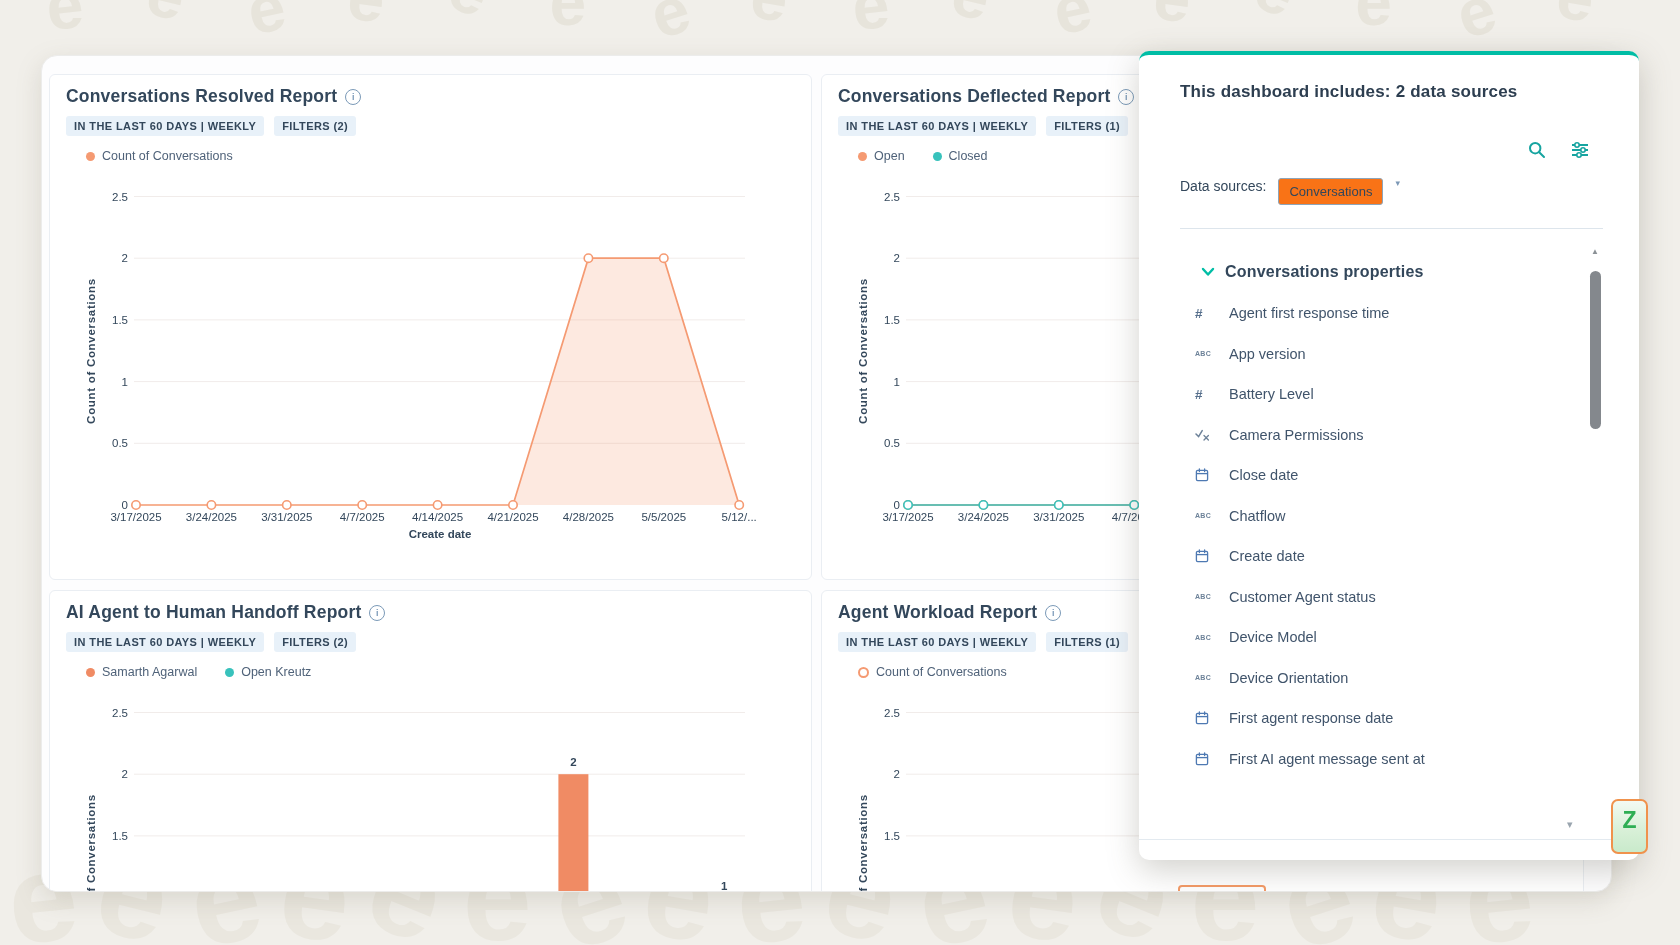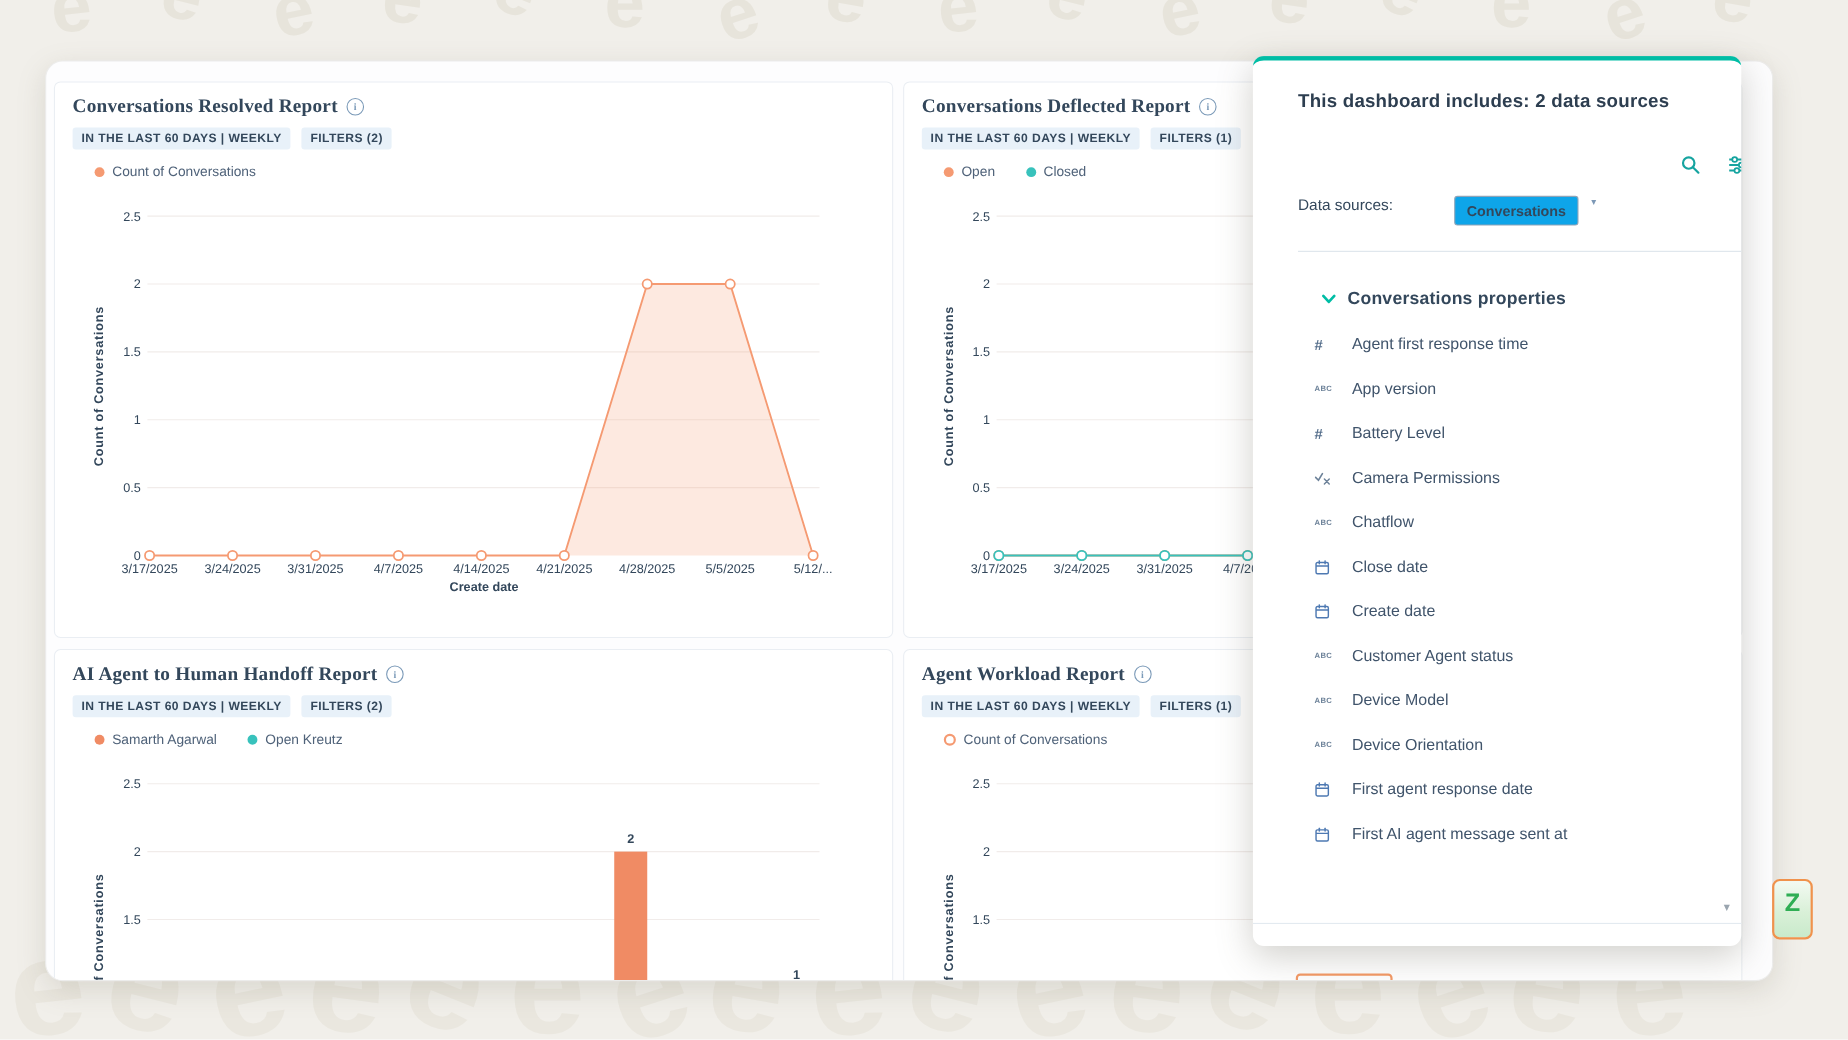--- a/index.html
+++ b/index.html
@@ -14,49 +14,49 @@
   .wm.bot{top:826px;font-size:124px;color:#eae7df;letter-spacing:22px;padding-left:8px;}
   
   .board{
     position:absolute;left:41px;top:55px;width:1569px;height:835px;
     background:#fdfdfe;border:1px solid #ececeb;border-radius:16px;overflow:hidden;
     box-shadow:0 8px 26px rgba(125,118,100,.20);z-index:1;
   }
   .card{position:absolute;width:761px;height:504px;background:#fff;border:1px solid #eaeef3;border-radius:6px;}
   #card0{left:7px;top:18px;}  #card1{left:779px;top:18px;}
   #card2{left:7px;top:534px;} #card3{left:779px;top:534px;}
-  .card h2{position:absolute;left:16px;top:11px;margin:0;font-size:17.5px;font-weight:700;color:#33475b;letter-spacing:.2px;display:flex;align-items:center;gap:8px;white-space:nowrap;font-family:Liberation Serif, serif;}
+  .card h2{position:absolute;left:16px;top:11px;margin:0;font-size:17.5px;font-weight:700;color:#33475b;letter-spacing:.2px;display:flex;align-items:center;gap:8px;white-space:nowrap;}
   .info{width:14px;height:14px;border:1.4px solid #7b9ab8;border-radius:50%;color:#7b9ab8;font-size:9px;font-weight:700;display:inline-flex;align-items:center;justify-content:center;flex:none;}
   .badges{position:absolute;left:16px;top:41px;display:flex;gap:10px;}
   .badge{background:#e8f1f9;color:#33475b;font-size:11px;font-weight:700;letter-spacing:.4px;padding:4px 8px;border-radius:3px;white-space:nowrap;}
   .legend{position:absolute;left:36px;top:74px;display:flex;gap:28px;font-size:12.5px;color:#4f6279;align-items:center;}
   .lg{display:flex;align-items:center;gap:7px;}
   .lg .dot{width:9px;height:9px;border-radius:50%;flex:none;}
   .lg .ring{width:7px;height:7px;border-radius:50%;border:2px solid;background:#fff;flex:none;}
   svg.chart{position:absolute;left:0;top:0;}
   svg.chart text{font-family:"Liberation Sans",sans-serif;}
   .grid{stroke:#f1ecea;stroke-width:1;}
   text.tick{font-size:11.5px;fill:#33475b;}
   text.vlab{font-size:11.5px;font-weight:700;fill:#33475b;}
   .ylab{position:absolute;left:41px;top:276px;transform:translate(-50%,-50%) rotate(-90deg);font-size:11.5px;font-weight:700;color:#33475b;letter-spacing:.7px;white-space:nowrap;}
   .xlab{position:absolute;left:390px;top:453px;transform:translateX(-50%);font-size:11.5px;font-weight:700;color:#33475b;}
   .sliver-btn{position:absolute;left:1136px;top:829px;width:84px;height:30px;border:2px solid #f49a66;border-radius:4px;background:#fff;}
   
   .panel{
-    position:absolute;left:1139px;top:51px;width:444px;height:809px;background:#fff;
+    position:absolute;left:1139px;top:51px;width:500px;height:809px;background:#fff;
     border-radius:10px;border-top:4px solid #00bda5;box-sizing:border-box;overflow:hidden;
     box-shadow:0 10px 32px rgba(95,90,75,.28);z-index:5;
   }
   .panel h1{position:absolute;left:41px;top:27px;margin:0;font-size:17px;font-weight:700;color:#2d3e50;letter-spacing:.2px;}
   .search{position:absolute;left:41px;top:77px;width:373px;height:35px;border:1px solid #cbd6e2;border-radius:3px;background:#fdfeff;box-sizing:border-box;padding:0 38px 0 12px;font-size:15px;color:#33475b;font-family:"Liberation Sans",sans-serif;}
   .search::placeholder{color:#9fb1c4;}
   .search-icon{position:absolute;left:388px;top:85px;}
   .sliders-icon{position:absolute;left:431px;top:85px;cursor:pointer;}
   .ds-row{position:absolute;left:41px;top:123px;display:flex;align-items:flex-start;gap:12px;font-size:14px;color:#33475b;}
-  .chip{border:1px solid #8ea4b8;background:#0ea5e9;border-radius:3px;padding:5px 10px;font-size:13px;font-weight:700;color:#33475b;cursor:pointer;margin-left:44px;}
+  .chip{border:1px solid #8ea4b8;background:#f97316;border-radius:3px;padding:5px 10px;font-size:13px;font-weight:400;color:#33475b;cursor:pointer;}
   .chip-caret{color:#7c98b6;font-size:9px;}
   .divider{position:absolute;left:41px;top:173px;width:423px;border-top:1px solid #dde5ec;}
   .sec-head{position:absolute;left:62px;top:208px;display:flex;align-items:center;gap:10px;cursor:pointer;}
   .sec-head b{font-size:16px;color:#33475b;letter-spacing:.2px;}
   .props{position:absolute;left:0;top:238px;margin:0;padding:0;list-style:none;width:480px;}
   .prop{height:40.5px;display:flex;align-items:center;padding-left:56px;cursor:pointer;}
   .picon{width:34px;display:flex;align-items:center;color:#5d7693;flex:none;}
   .ic-num{font-size:13.5px;font-weight:700;color:#566f8c;}
   .ic-abc{font-size:7px;font-weight:700;color:#6d8299;letter-spacing:.3px;}
   .plabel{font-size:14.5px;color:#40546b;}
@@ -357,37 +357,37 @@
           <svg width="15" height="12" viewBox="0 0 15 12">
             <path d="M1 5 L3.6 7.6 L7.2 1.6" fill="none" stroke="#6d8299" stroke-width="1.5" stroke-linecap="round"></path>
             <path d="M9 6.5 L13.4 11 M13.4 6.5 L9 11" stroke="#6d8299" stroke-width="1.3" stroke-linecap="round"></path>
           </svg>
         </span>
     <span class="plabel">Camera Permissions</span>
   </li>
 
   <li class="prop">
     <span class="picon">
-          <span class="ic-abc">ABC</span>
-        </span>
-    <span class="plabel">Chatflow</span>
-  </li>
-
-  <li class="prop">
-    <span class="picon">
           <svg width="14" height="14" viewBox="0 0 16 16">
             <rect x="1.6" y="2.8" width="12.8" height="11.6" rx="1.5" fill="none" stroke="#4e79b2" stroke-width="1.5"></rect>
             <line x1="1.6" y1="6.4" x2="14.4" y2="6.4" stroke="#4e79b2" stroke-width="1.5"></line>
             <line x1="5" y1="1" x2="5" y2="4" stroke="#4e79b2" stroke-width="1.5" stroke-linecap="round"></line>
             <line x1="11" y1="1" x2="11" y2="4" stroke="#4e79b2" stroke-width="1.5" stroke-linecap="round"></line>
           </svg>
         </span>
     <span class="plabel">Close date</span>
   </li>
 
+  <li class="prop">
+    <span class="picon">
+          <span class="ic-abc">ABC</span>
+        </span>
+    <span class="plabel">Chatflow</span>
+  </li>
+
 
   <li class="prop">
     <span class="picon">
           <svg width="14" height="14" viewBox="0 0 16 16">
             <rect x="1.6" y="2.8" width="12.8" height="11.6" rx="1.5" fill="none" stroke="#4e79b2" stroke-width="1.5"></rect>
             <line x1="1.6" y1="6.4" x2="14.4" y2="6.4" stroke="#4e79b2" stroke-width="1.5"></line>
             <line x1="5" y1="1" x2="5" y2="4" stroke="#4e79b2" stroke-width="1.5" stroke-linecap="round"></line>
             <line x1="11" y1="1" x2="11" y2="4" stroke="#4e79b2" stroke-width="1.5" stroke-linecap="round"></line>
           </svg>
         </span>

